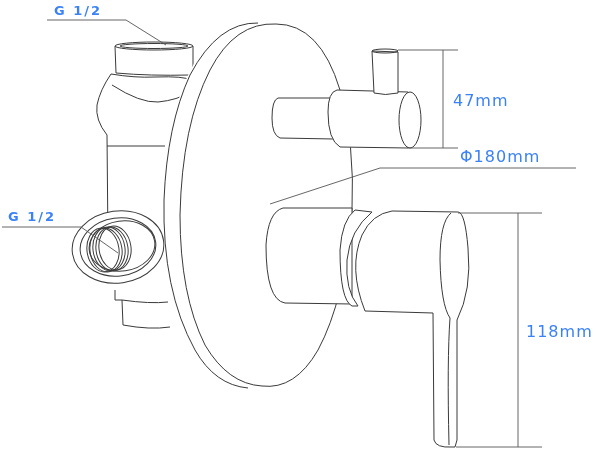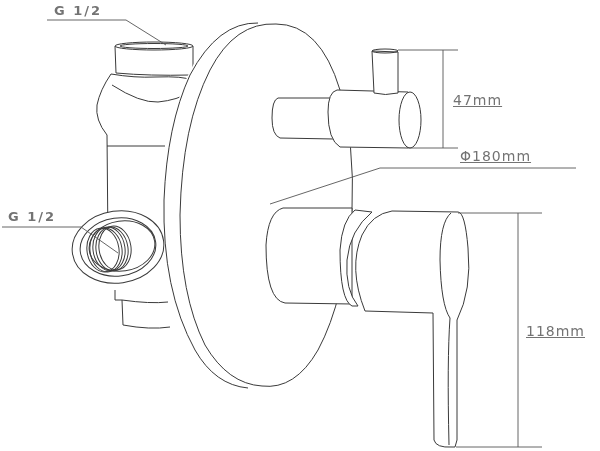--- a/index.html
+++ b/index.html
@@ -5,26 +5,26 @@
   html, body { margin: 0; padding: 0; background: #ffffff; }
   body { width: 600px; height: 451px; overflow: hidden; position: relative; }
   .stage { position: absolute; left: 0; top: 0; width: 600px; height: 451px; }
   svg { position: absolute; left: 0; top: 0; }
   .ln { fill: none; stroke: #3a3a3a; stroke-width: 1; }
   .ln-w { fill: #ffffff; stroke: #3a3a3a; stroke-width: 1; }
   .dim { fill: none; stroke: #555555; stroke-width: 0.9; }
   .label {
     position: absolute;
     font-family: "DejaVu Sans", sans-serif;
-    color: #737373;
+    color: #3b82f6;
     white-space: nowrap;
     line-height: 1;
   }
   .g-label { font-size: 13px; font-weight: bold; letter-spacing: 2px; }
-  .mm-label { font-size: 14px; letter-spacing: 1px; text-decoration: underline; }
+  .mm-label { font-size: 16px; letter-spacing: 1px; }
 </style>
 </head>
 <body>
 
 <div class="stage">
 
   <svg width="600" height="451" viewBox="0 0 600 451">
 
     <g>
 

